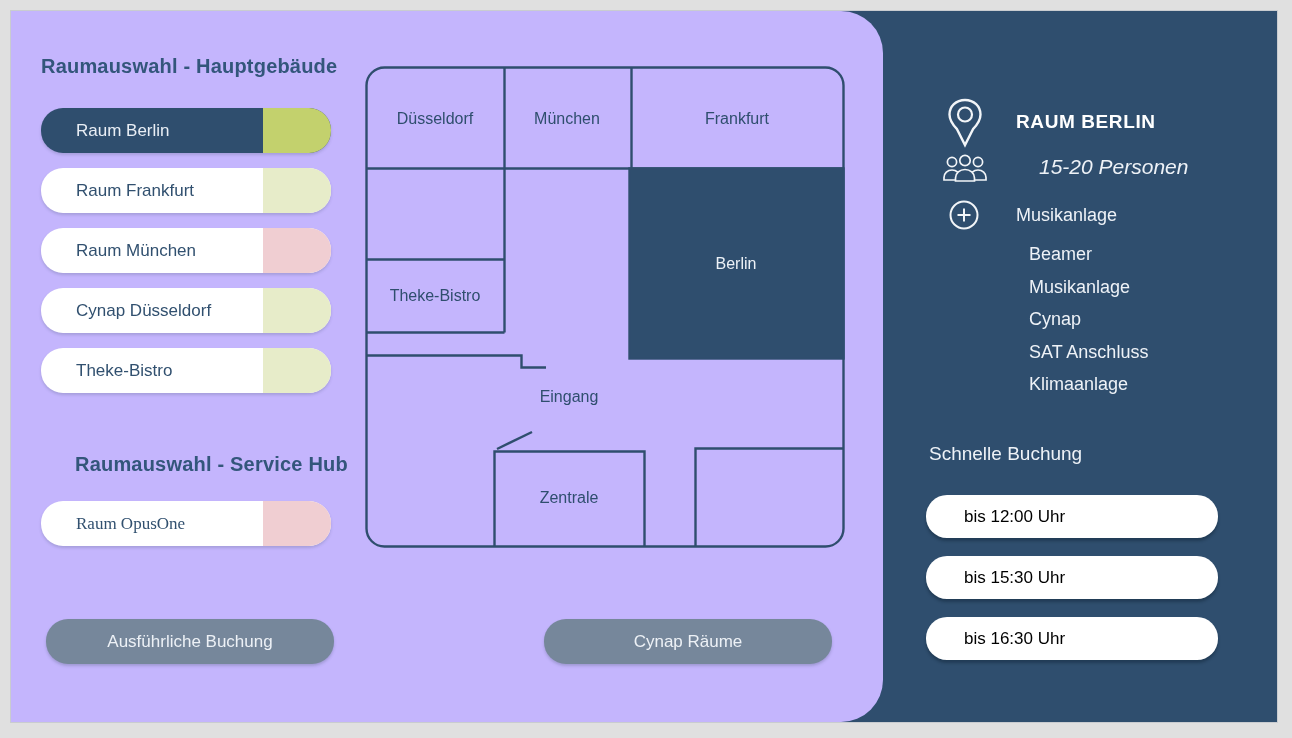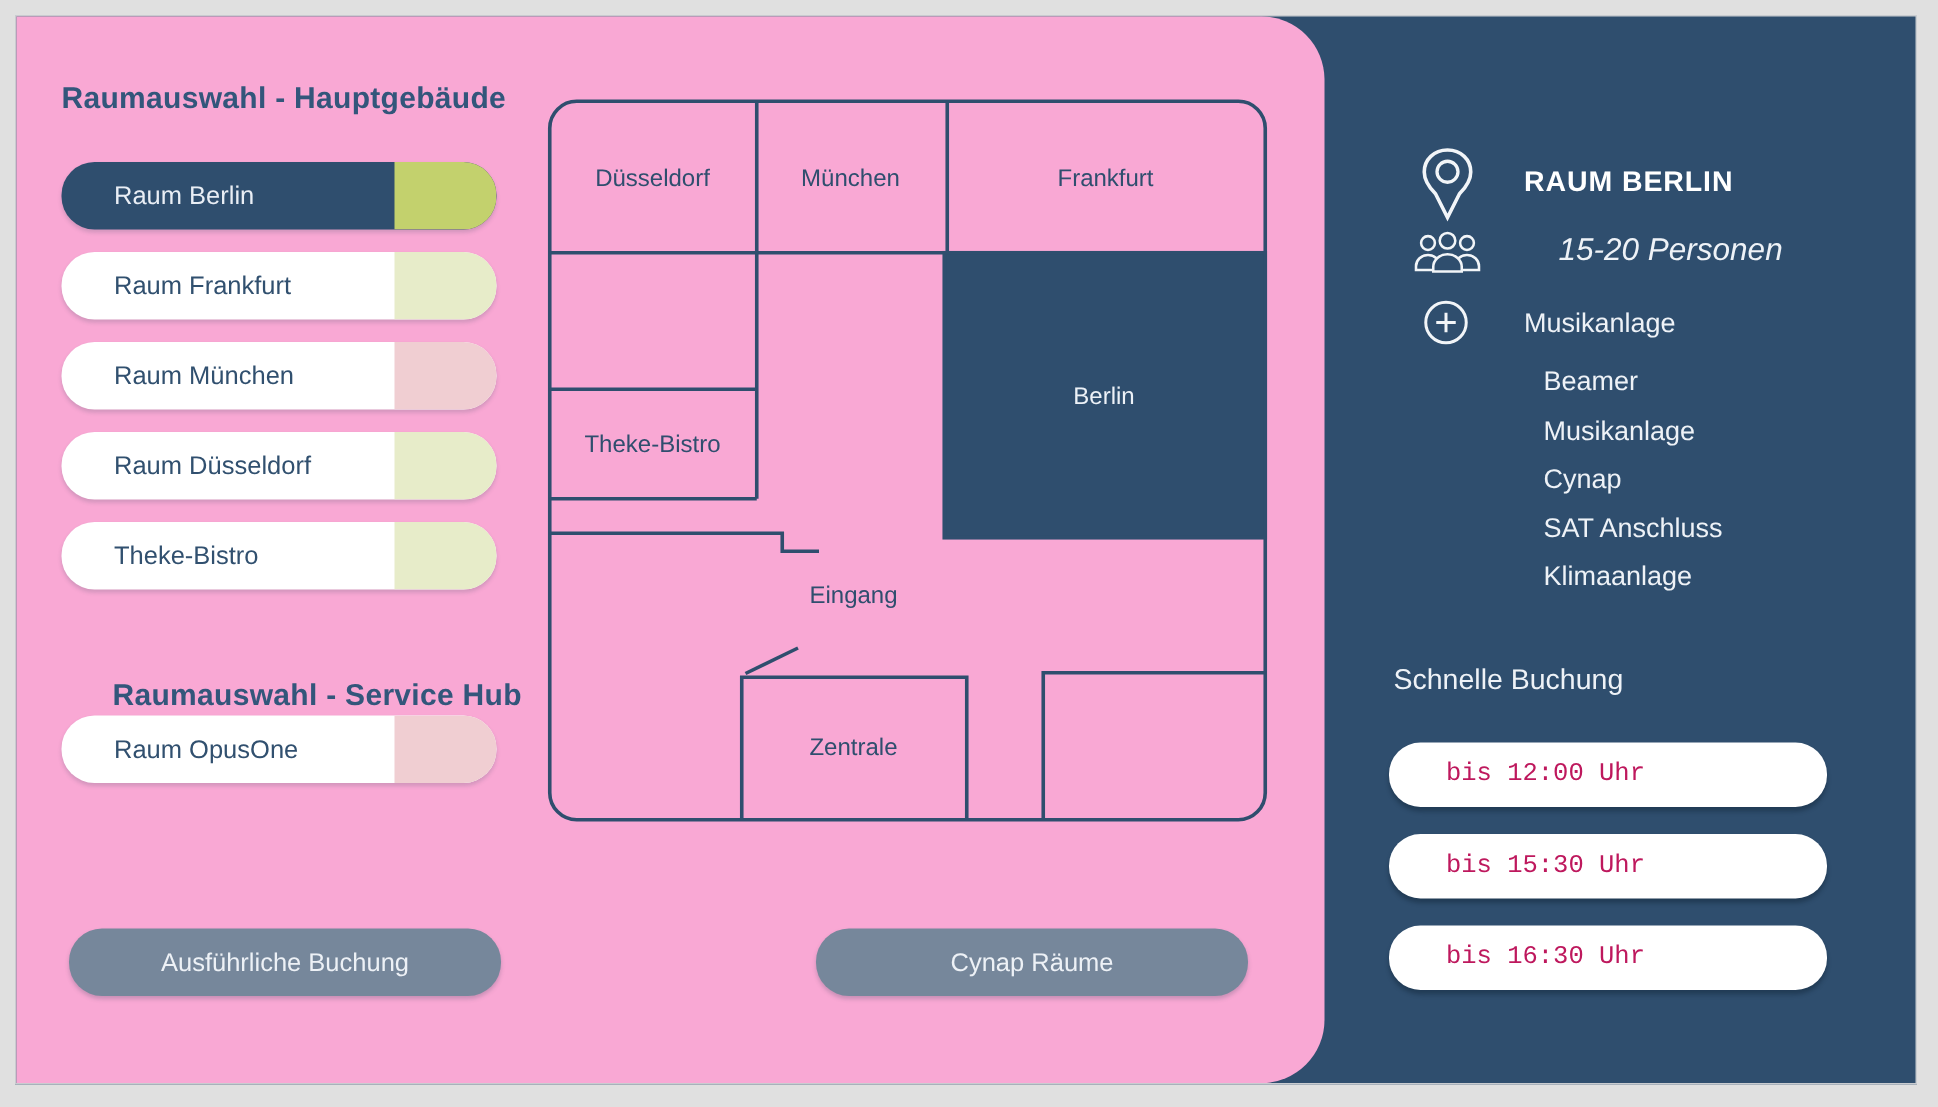--- a/index.html
+++ b/index.html
@@ -7,31 +7,31 @@
     width:1292px;height:738px;background:#e0e0e0;
     font-family:"Liberation Sans", sans-serif;
     overflow:hidden;position:relative;
   }
   .window{
     position:absolute;left:10px;top:10px;width:1268px;height:713px;
     background:#2f4e6e;border:1px solid #c9ccd0;box-sizing:border-box;
   }
   .light-panel{
     position:absolute;left:0;top:0;width:872px;height:711px;
-    background:#f9a8d4;border-radius:0 42px 42px 0;
+    background:#c4b5fd;border-radius:0 42px 42px 0;
   }
   .h-left{
     position:absolute;font-size:20px;color:#33567b;font-weight:600;
     letter-spacing:.2px;
   }
   .h-main{left:30px;top:44px;}
   .h-service{left:30px;top:442px;margin-left:34px;}
   .rooms{position:absolute;width:290px;}
   #rooms-main{left:30px;top:97px;}
-  #rooms-service{left:30px;top:466px;}
+  #rooms-service{left:30px;top:490px;font-family:Liberation Serif, serif;}
   .room-btn{
     display:flex;height:45px;margin-bottom:15px;border-radius:22px;
     overflow:hidden;background:#ffffff;cursor:pointer;
     box-shadow:0 2px 3px rgba(50,70,90,.20);
   }
   .room-btn .rlabel{
     flex:1;display:flex;align-items:center;padding-left:35px;
     font-size:17px;color:#31506f;white-space:nowrap;
   }
   .room-btn.selected{background:#2f4e6e;}
@@ -54,23 +54,22 @@
   .rp-text{position:absolute;color:#eef2f7;}
   .rp-title{left:1005px;top:100px;font-size:19px;font-weight:bold;letter-spacing:.6px;color:#ffffff;}
   .rp-capacity{left:1028px;top:144px;font-size:21px;font-style:italic;}
   .rp-equip-head{left:1005px;top:194px;font-size:18px;}
   .rp-equip-list{left:1018px;top:227px;font-size:18px;line-height:32.5px;}
   .rp-quick-head{left:918px;top:432px;font-size:19px;}
   #quick-list{position:absolute;left:915px;top:484px;width:292px;}
   .quick-btn{
     height:43px;margin-bottom:18px;border-radius:21px;background:#ffffff;
     display:flex;align-items:center;padding-left:38px;box-sizing:border-box;
-    font-size:17px;color:#be185d;cursor:pointer;
+    font-size:17px;color:#000000;cursor:pointer;
     box-shadow:0 3px 3px rgba(10,25,40,.35);
-    font-family:Liberation Mono, monospace;
   }
   .rp-icon{position:absolute;}
 </style>
 </head>
 <body>
 
 <div class="window">
 
   <svg class="rp-icon" style="left:934px;top:86px" width="40" height="52" viewBox="0 0 40 52">
     <path d="M20 3 C11.0 3 4.5 9.4 4.5 17.6 C4.5 23 7.5 27.6 12 32.2 L20 48 L28 32.2 C32.5 27.6 35.5 23 35.5 17.6 C35.5 9.4 29.0 3 20 3 Z" fill="none" stroke="#f2f5f8" stroke-width="2.4"></path>
@@ -119,21 +118,21 @@
         </div>
         <div class="room-btn">
           <span class="rlabel">Raum Frankfurt</span>
           <span class="rstatus" style="background: rgb(231, 236, 201);"></span>
         </div>
         <div class="room-btn">
           <span class="rlabel">Raum München</span>
           <span class="rstatus" style="background: rgb(240, 206, 210);"></span>
         </div>
         <div class="room-btn">
-          <span class="rlabel">Raum Düsseldorf</span>
+          <span class="rlabel">Cynap Düsseldorf</span>
           <span class="rstatus" style="background: rgb(231, 236, 201);"></span>
         </div>
         <div class="room-btn">
           <span class="rlabel">Theke-Bistro</span>
           <span class="rstatus" style="background: rgb(231, 236, 201);"></span>
         </div>
       </div>
     <div class="h-left h-service">Raumauswahl - Service Hub</div>
     <div class="rooms" id="rooms-service">
         <div class="room-btn">

